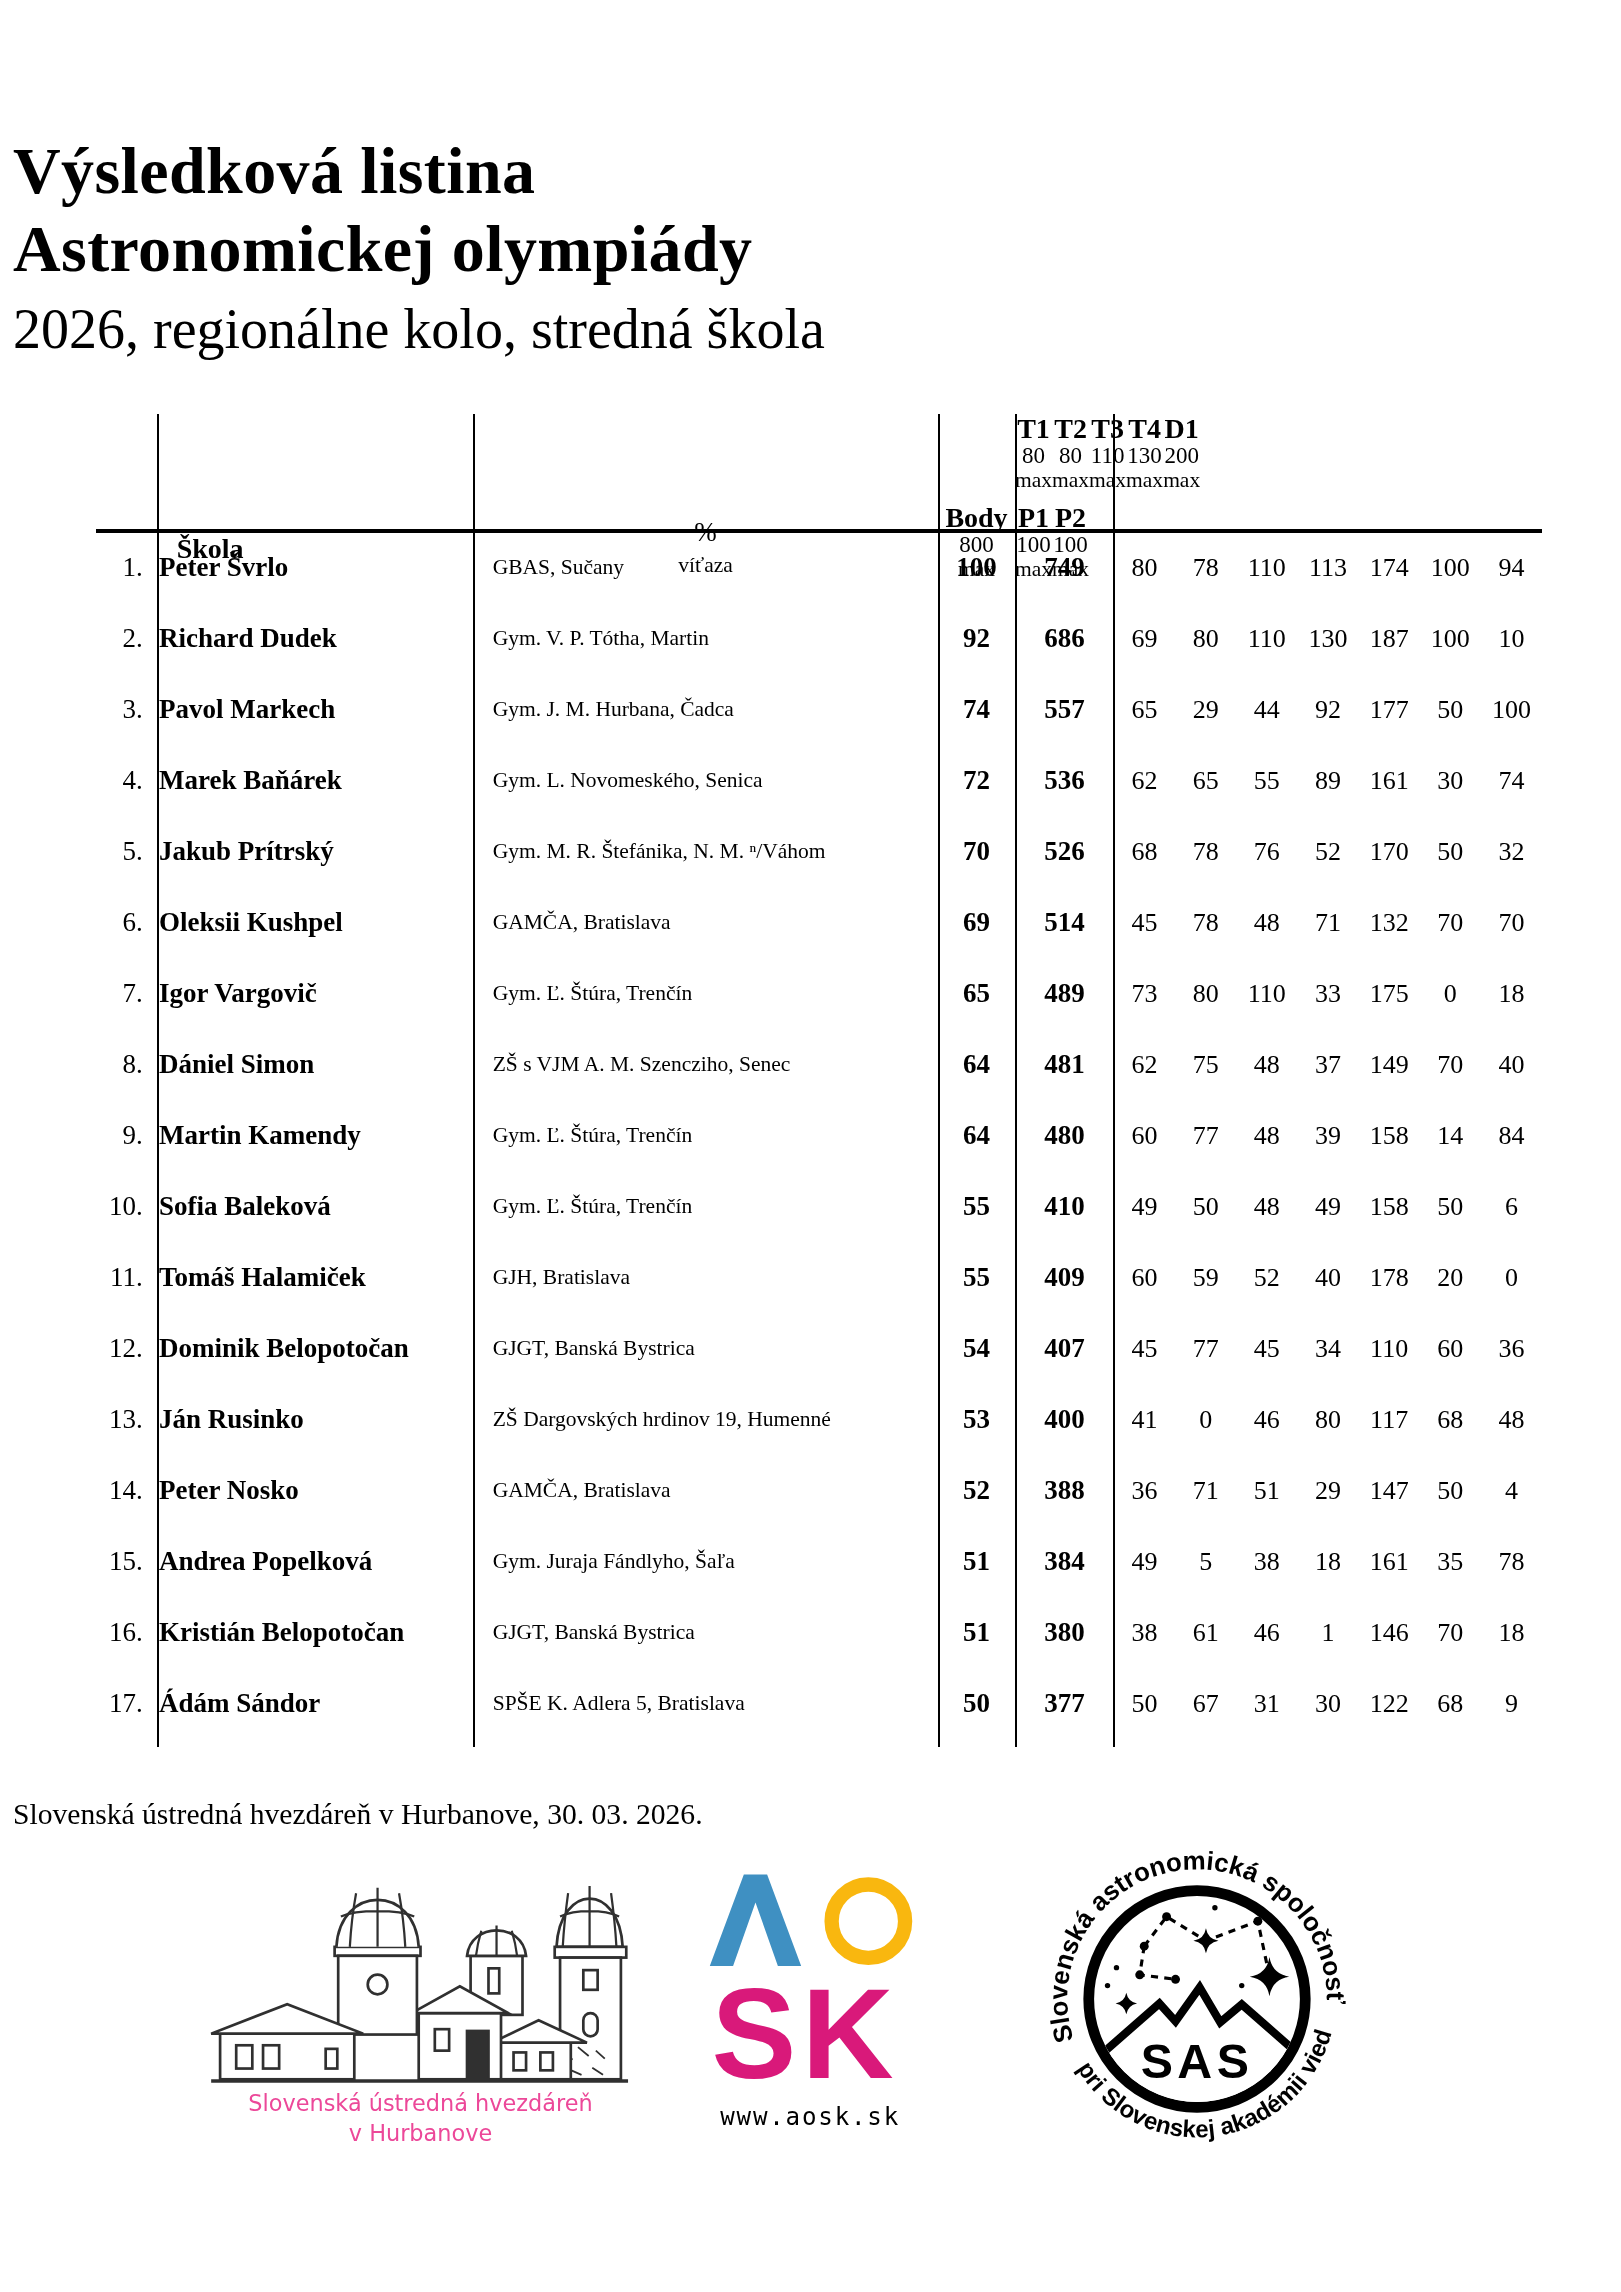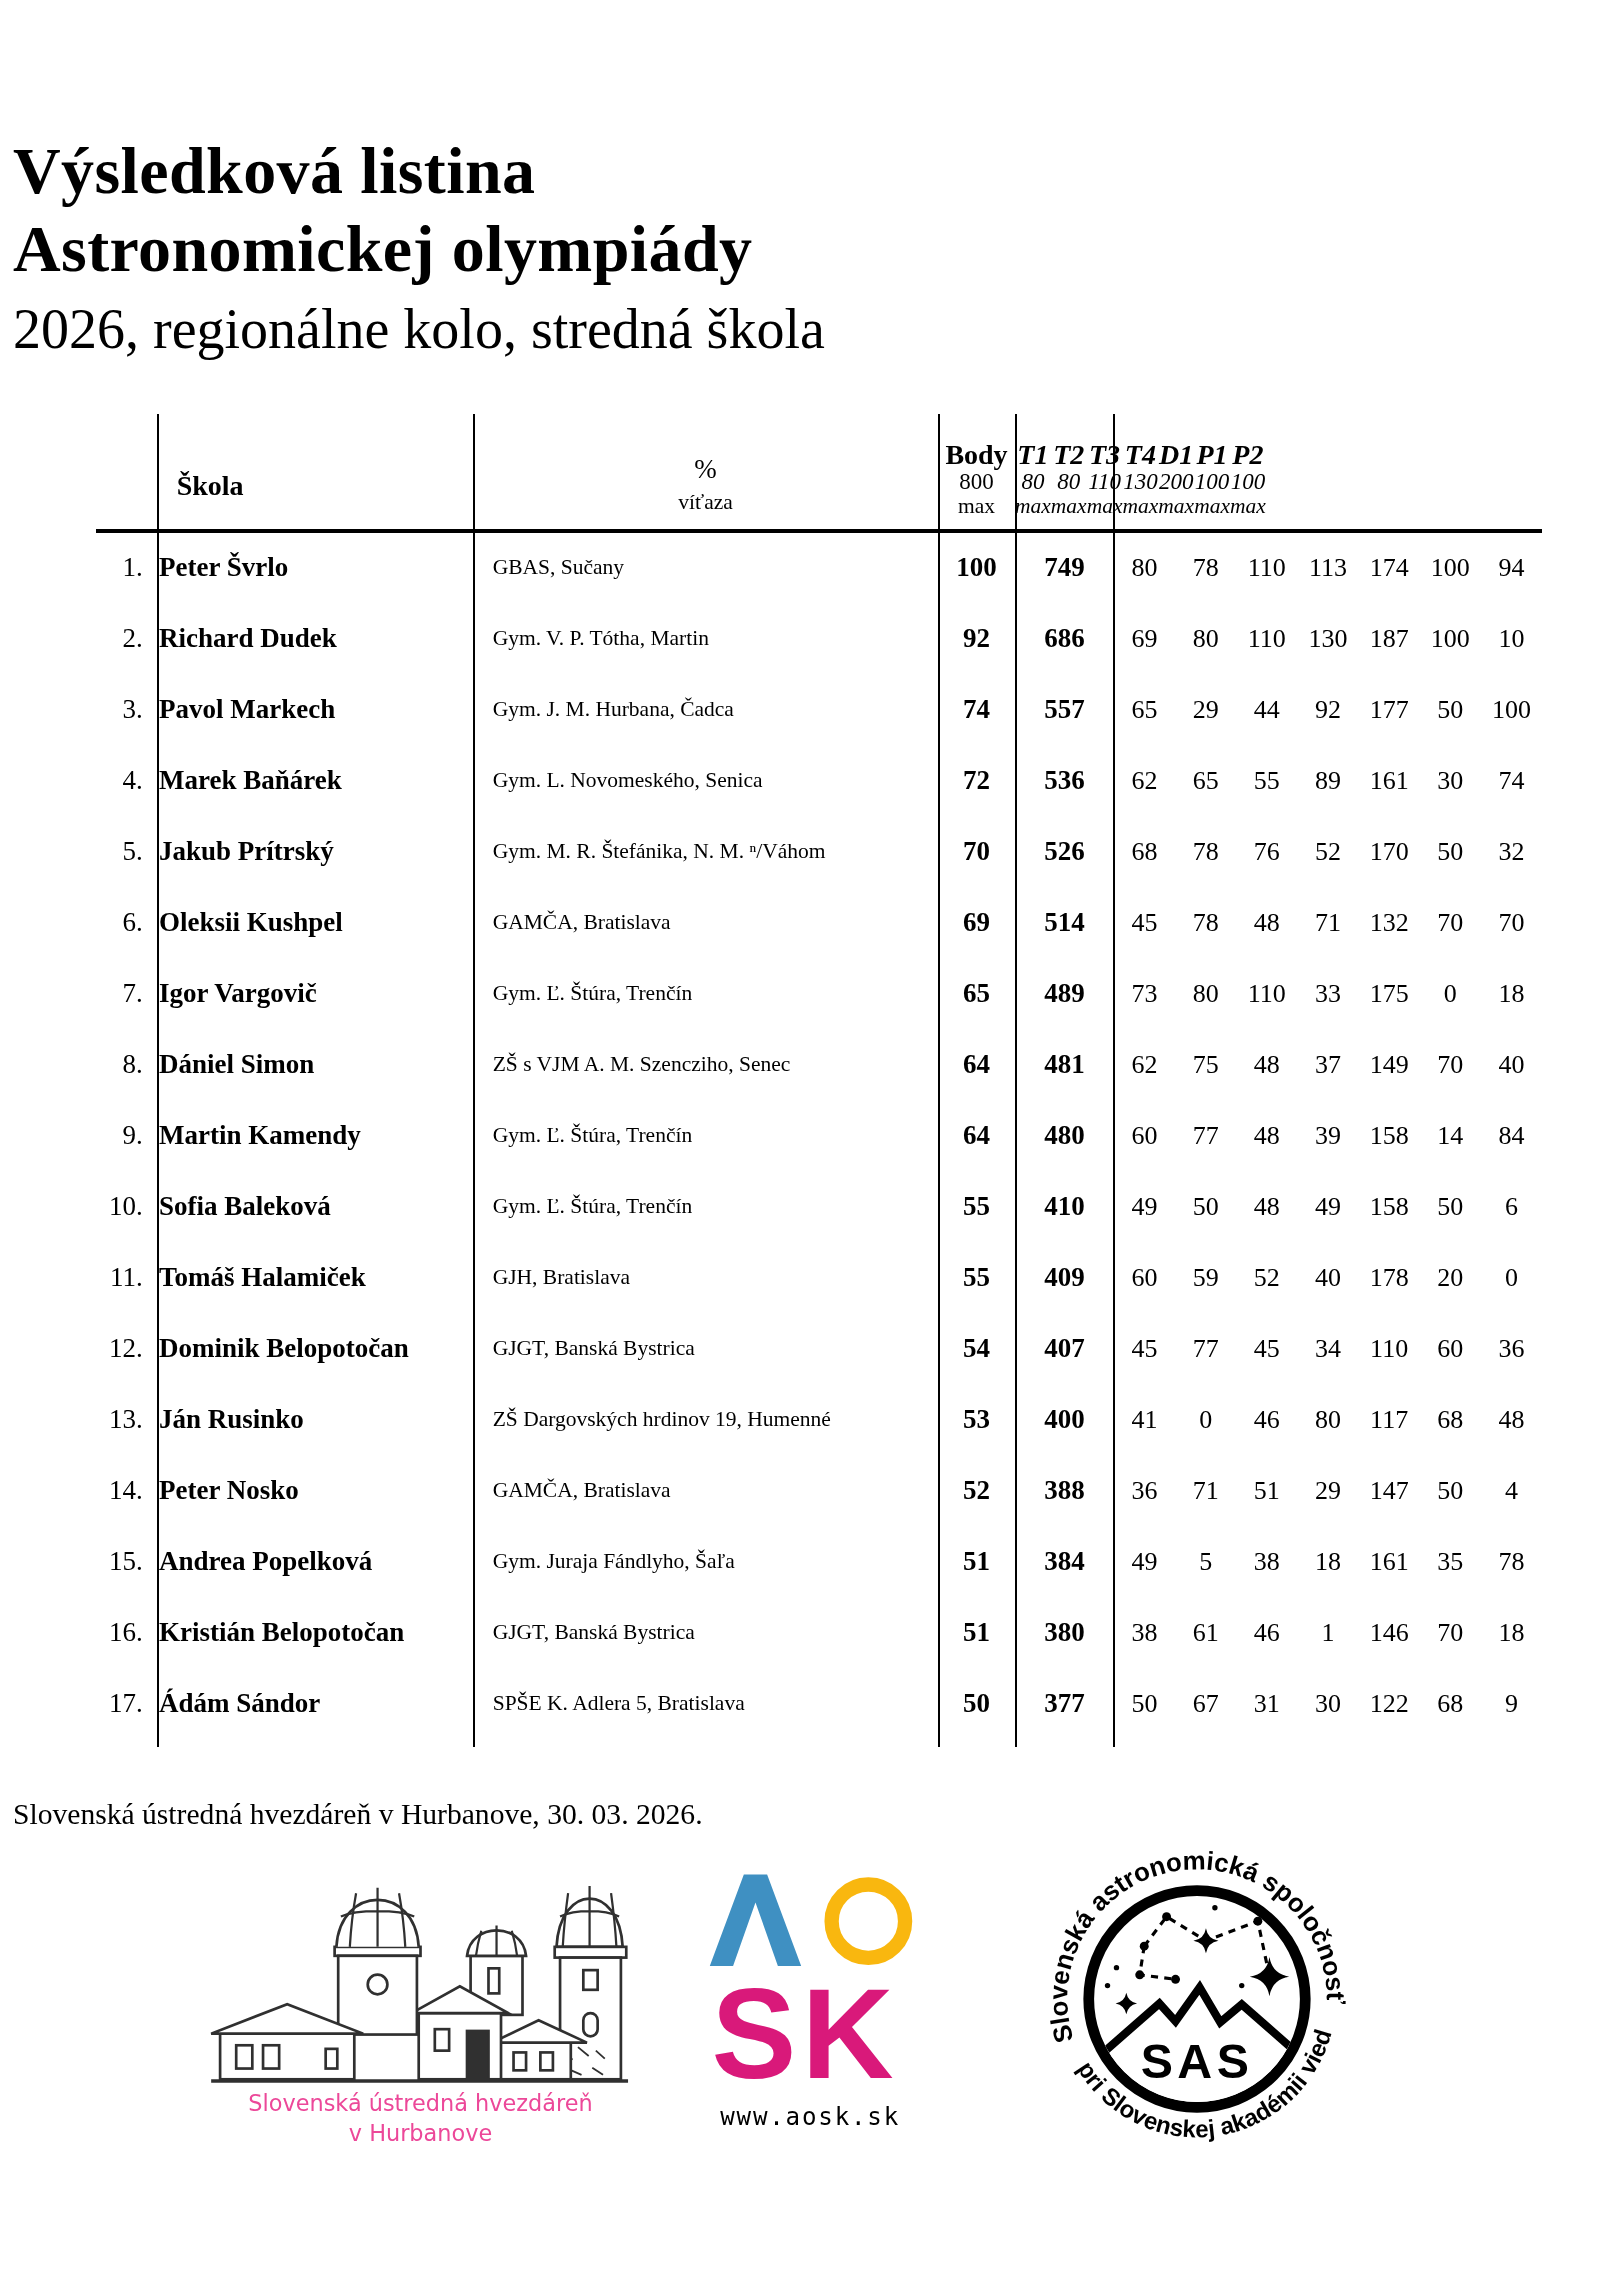--- a/index.html
+++ b/index.html
@@ -21,21 +21,21 @@
   .thead { position:absolute; top:0; left:0; width:100%; height:115px; }
   .h-text { display:flex; align-items:flex-end; padding-bottom:27px; padding-left:19.7px;
             font-size:28px; font-weight:bold; }
   .h-stack { display:flex; flex-direction:column; align-items:center; justify-content:flex-end;
              padding-bottom:10.7px; line-height:1.08; }
   .h-pct-sym { font-size:27px; margin-bottom:7.2px; }
   .h-pct-sub { font-size:21.5px; }
   .h-big { font-size:28px; font-weight:bold; }
   .h-num { font-size:23px; }
   .h-max { font-size:21.5px; }
-  .scores-grid { display:grid; grid-template-columns:repeat(7,1fr);font-style:italic; }
+  .scores-grid { display:grid; grid-template-columns:repeat(5,1fr); }
 
   .tbody { position:absolute; top:118px; left:0; width:100%; }
   .row { height:71px; align-items:center; }
   .c-rank   { text-align:right; padding-right:14.3px; font-size:27px; }
   .c-name   { padding-left:2px; font-size:27px; white-space:nowrap;font-weight:bold; }
   .c-school { padding-left:19.7px; font-size:21.5px; white-space:nowrap; }
   .c-pct, .c-body { text-align:center; font-weight:bold; font-size:27px; }
   .c-scores { align-self:stretch; display:grid; grid-template-columns:repeat(7,1fr); align-items:center; }
   .c-score  { text-align:center; font-size:26px; }
 

